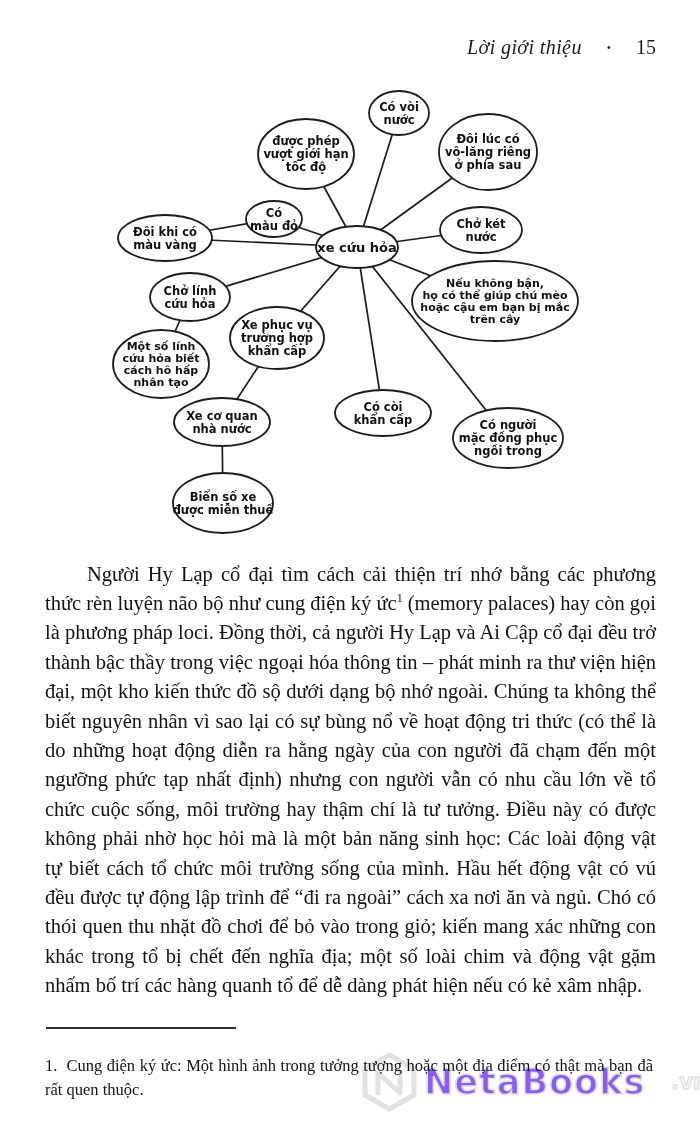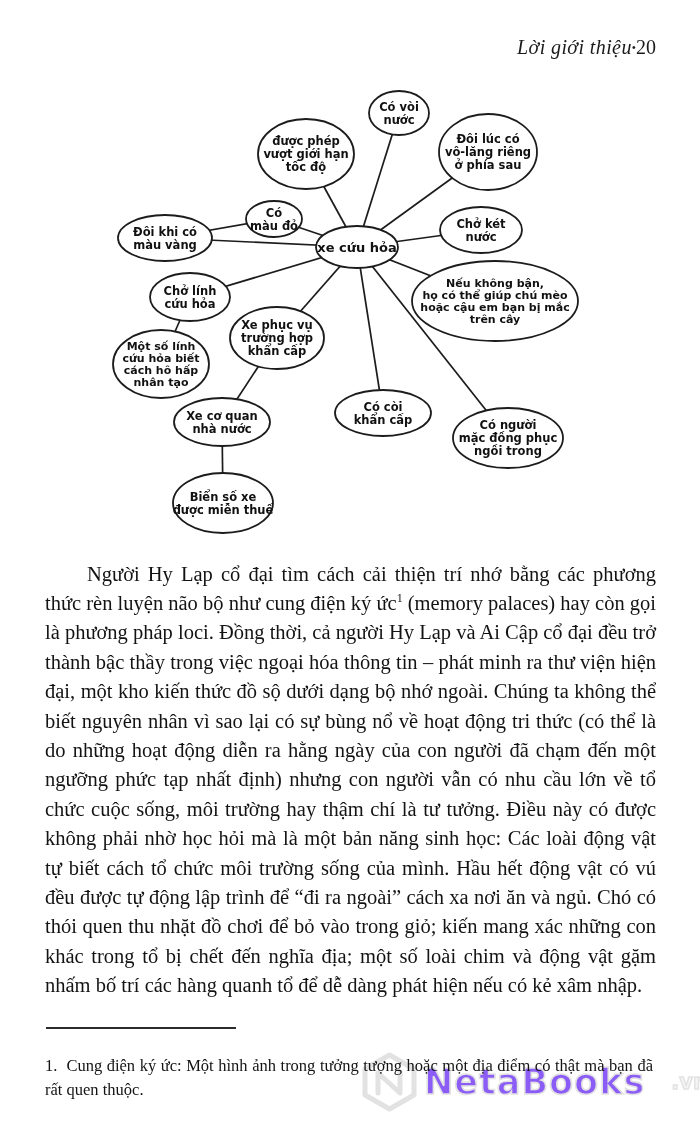--- a/index.html
+++ b/index.html
@@ -4,21 +4,21 @@
 <style>
   html,body { margin:0; padding:0; background:#9a9a9a; }
   .page {
     position:relative; width:700px; height:1121px; margin:0 auto;
     background:#ffffff; color:#151515; overflow:hidden;
     font-family:"Liberation Serif", serif;
   }
   
   .header {
     position:absolute; top:36px; right:44px;
-    display:flex; align-items:baseline; gap:0; font-size:20px; color:#1a1a1a;
+    display:flex; align-items:baseline; gap:25px; font-size:20px; color:#1a1a1a;
   }
   .header .ht { font-style:italic; letter-spacing:0.4px; }
   .header .hb { font-size:12px; transform:translateY(-2px); }
   .header .hp { font-size:20px; }
 
   
   svg.diagram { position:absolute; left:0; top:0; }
   .diagram text {
     font-family:"DejaVu Sans", sans-serif; font-weight:700; fill:#111111;
     text-anchor:middle;
@@ -60,21 +60,21 @@
   }
 </style>
 </head>
 <body>
 
 <div class="page">
 
   <div class="header">
     <span class="ht">Lời giới thiệu</span>
     <span class="hb">•</span>
-    <span class="hp">20</span>
+    <span class="hp">15</span>
   </div>
 
   <svg id="diagram" class="diagram" width="700" height="545" viewBox="0 0 700 545">
       <line x1="357" y1="247" x2="399" y2="113" stroke="#1c1c1c" stroke-width="1.7"></line>
       <line x1="357" y1="247" x2="306" y2="154" stroke="#1c1c1c" stroke-width="1.7"></line>
       <line x1="357" y1="247" x2="488" y2="152" stroke="#1c1c1c" stroke-width="1.7"></line>
       <line x1="357" y1="247" x2="274" y2="219" stroke="#1c1c1c" stroke-width="1.7"></line>
       <line x1="357" y1="247" x2="165" y2="238" stroke="#1c1c1c" stroke-width="1.7"></line>
       <line x1="357" y1="247" x2="481" y2="230" stroke="#1c1c1c" stroke-width="1.7"></line>
       <line x1="357" y1="247" x2="495" y2="301" stroke="#1c1c1c" stroke-width="1.7"></line>

